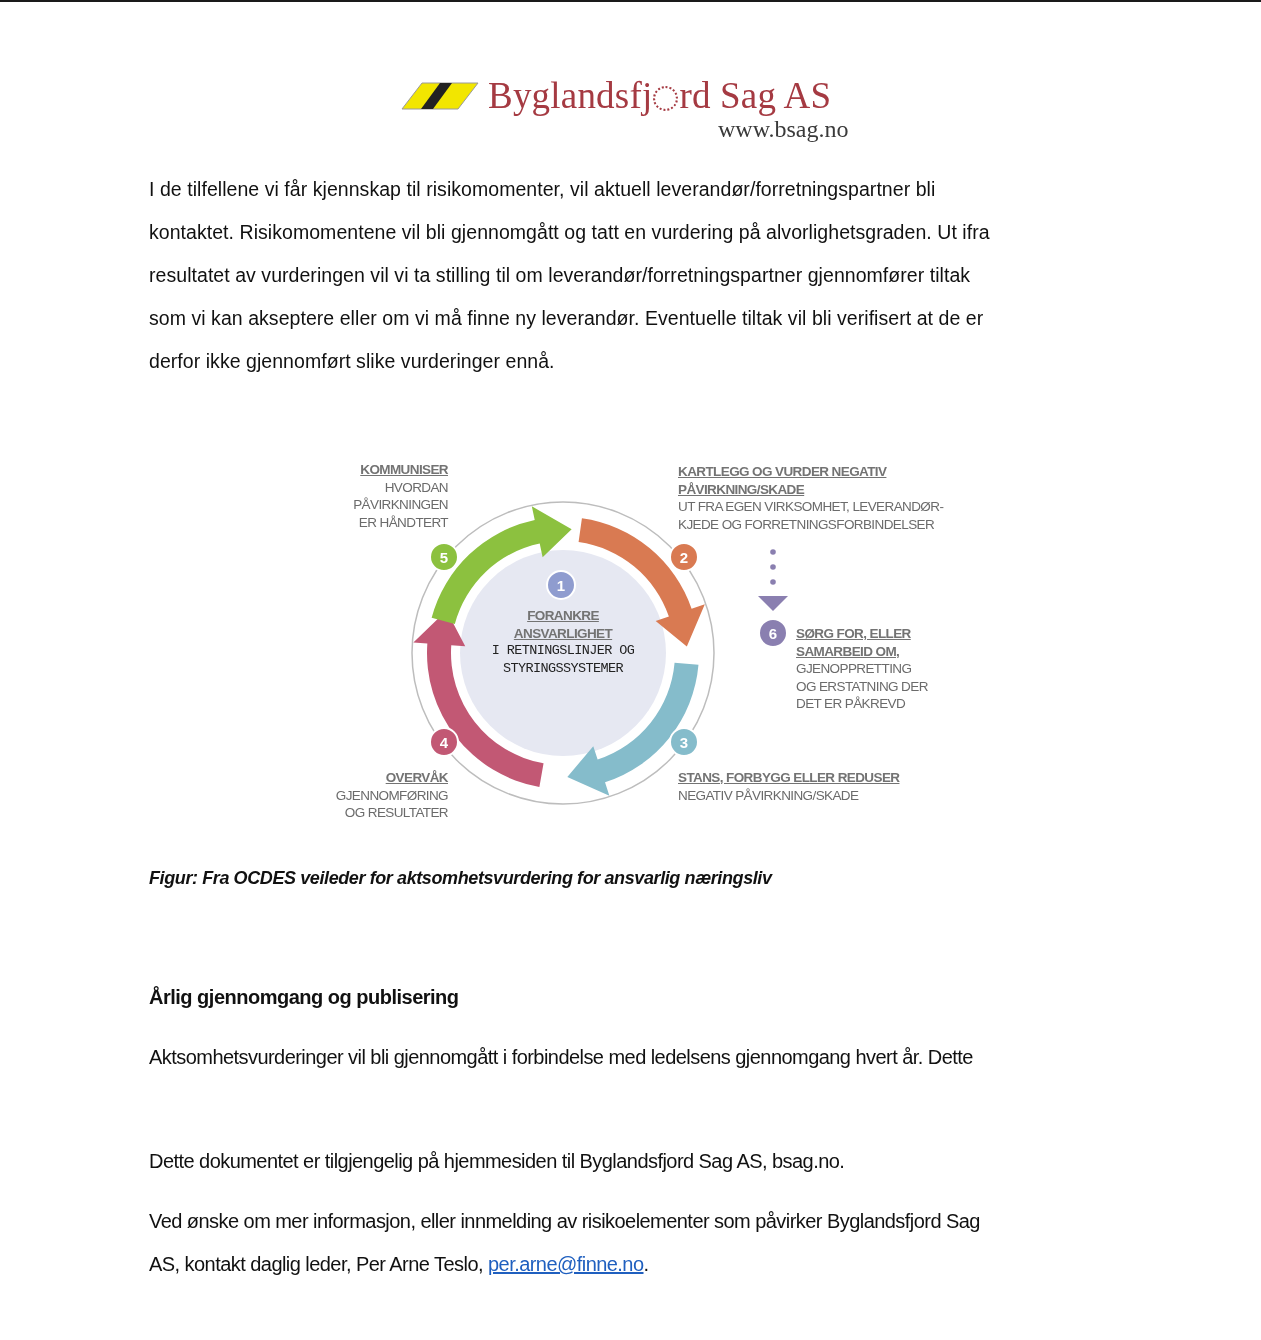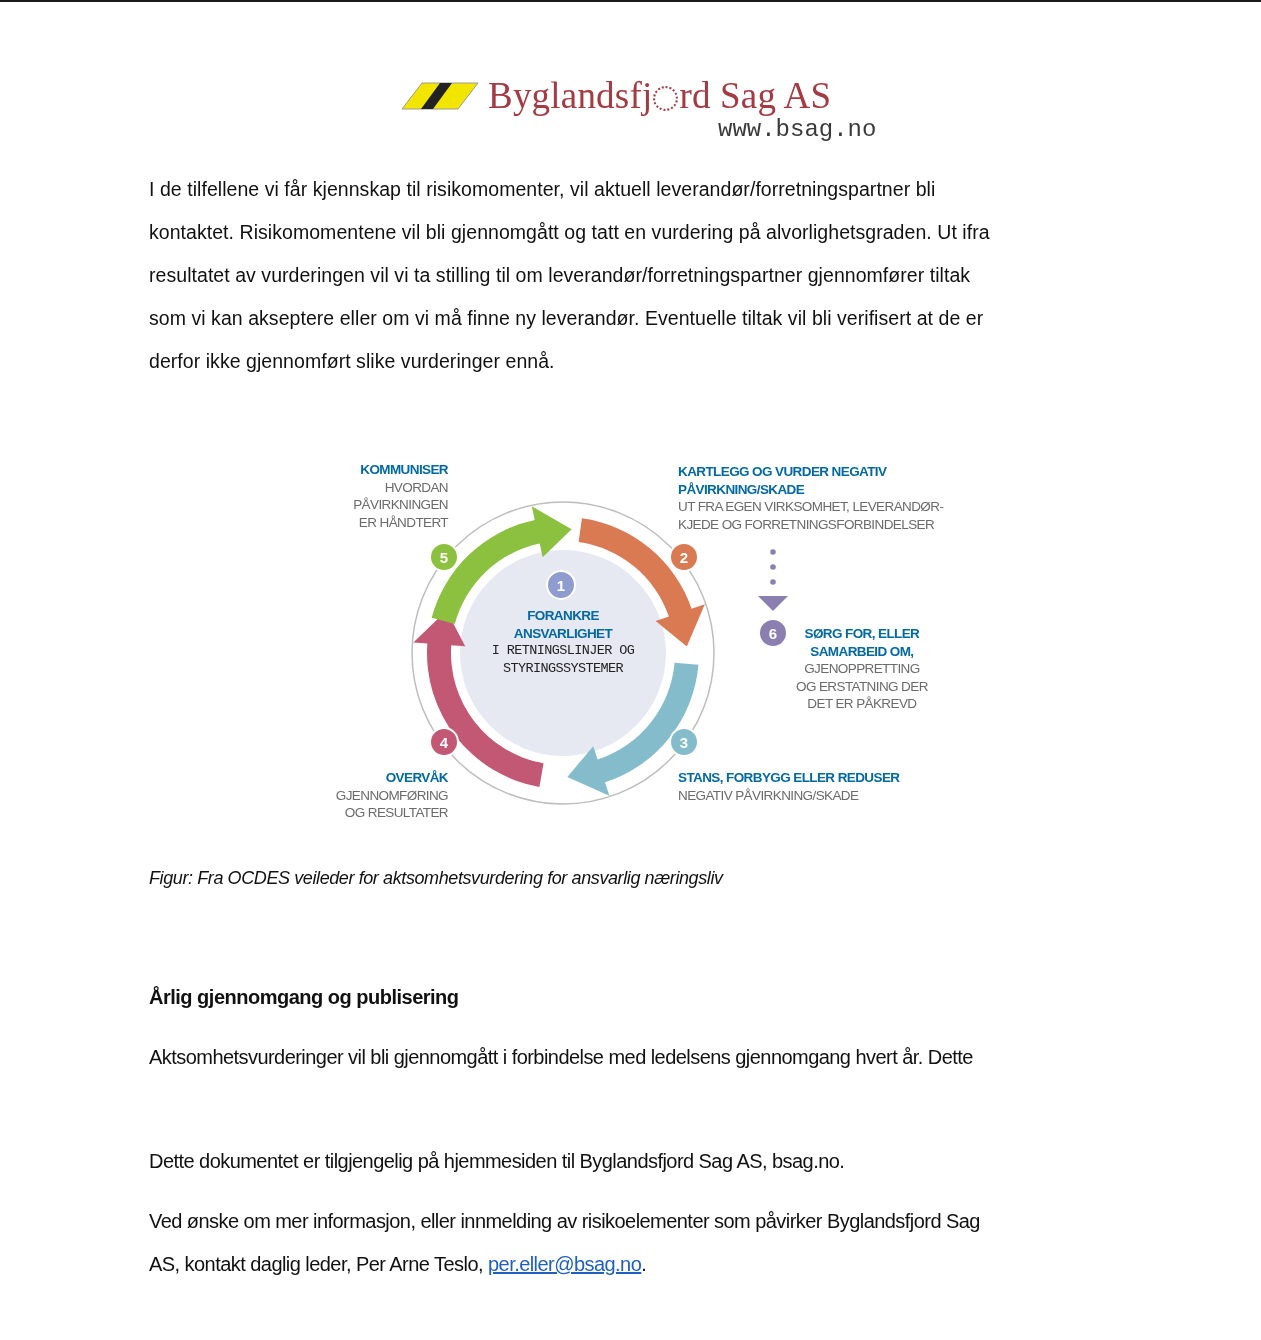--- a/index.html
+++ b/index.html
@@ -7,48 +7,48 @@
          font-family: "Liberation Sans", sans-serif; color: #111; }
   .top-rule { position: absolute; left: 0; top: 0; width: 1261px; height: 2px; background: #1a1a1a; }
 
   
   .logo { position: absolute; left: 398px; top: 70px; width: 470px; height: 80px; }
   .logo svg.stripe { position: absolute; left: 2px; top: 12px; }
   .logo-name { position: absolute; left: 90px; top: 4px; font-family: "Liberation Serif", serif;
                font-size: 37px; color: #a53a42; white-space: nowrap; letter-spacing: 0.2px; }
   .logo-name .ring { display: inline-block; width: 25px; height: 25px; border: 2px dotted #a53a42;
                      border-radius: 50%; vertical-align: -3px; margin: 0 1px; box-sizing: border-box; }
-  .logo-url { position: absolute; left: 320px; top: 46px; font-family: Liberation Mono, monospace;
+  .logo-url { position: absolute; left: 320px; top: 46px; font-family: Liberation Serif, serif;
               font-size: 24px; color: #3a3a3a; white-space: nowrap; }
 
   
   .para { position: absolute; left: 149px; width: 970px; font-size: 19.5px; line-height: 43px; color: #111; }
   .para1 { top: 168px; letter-spacing: 0.05px; }
   .para-cond { font-size: 20px; letter-spacing: -0.55px; }
   .para2 { top: 1036px; }
   .para3 { top: 1140px; }
   .para4 { top: 1200px; }
   .line { display: block; white-space: nowrap; }
   .caption { position: absolute; left: 149px; top: 868px; font-style: italic; font-size: 18px;
-             letter-spacing: -0.4px; color: #111; white-space: nowrap; }
+             letter-spacing: -0.4px; color: #111; white-space: nowrap; font-weight: bold; }
   .heading { position: absolute; left: 149px; top: 986px; font-weight: bold; font-size: 20px;
              letter-spacing: -0.5px; color: #111; white-space: nowrap; }
   a.email { color: #1f5fbf; text-decoration: underline; }
 
   
   .diagram { position: absolute; left: 330px; top: 455px; width: 620px; height: 380px; }
   .diagram svg.cycle { position: absolute; left: 0; top: 0; }
   .dlabel { position: absolute; font-size: 13.5px; line-height: 17.5px; letter-spacing: -0.6px;
             white-space: nowrap; color: #6b6b6b; }
-  .dlabel .b { color: #0369a1; font-weight: bold; display: block; }
+  .dlabel .b { color: #737373; font-weight: bold; display: block; text-decoration: underline; }
   .dlabel .n { display: block; }
   .right-al { text-align: right; }
   .lbl-5 { right: 502px; top: 6px; }
   .lbl-2 { left: 348px; top: 0; margin-top: 8px; }
-  .lbl-6 { left: 466px; top: 170px; text-align: center; }
+  .lbl-6 { left: 466px; top: 170px; }
   .lbl-3 { left: 348px; top: 314px; }
   .lbl-4 { right: 502px; top: 314px; }
   .lbl-1 { left: 233px; top: 152px; width: 0; }
   .lbl-1 .inner { position: absolute; left: -80px; width: 160px; text-align: center; color: #1a1a1a; }
   .lbl-1 .inner .n { color: #222; font-family: Liberation Mono, monospace; }
 </style>
 </head>
 <body>
 
 <div class="top-rule"></div>
@@ -170,14 +170,14 @@
 <div class="para para-cond para2">
   <span class="line">Aktsomhetsvurderinger vil bli gjennomgått i forbindelse med ledelsens gjennomgang hvert år. Dette</span>
 </div>
 
 <div class="para para-cond para3">
   <span class="line">Dette dokumentet er tilgjengelig på hjemmesiden til Byglandsfjord Sag AS, bsag.no.</span>
 </div>
 
 <div class="para para-cond para4">
   <span class="line">Ved ønske om mer informasjon, eller innmelding av risikoelementer som påvirker Byglandsfjord Sag</span>
-  <span class="line"><span>AS, kontakt daglig leder, Per Arne Teslo, </span><a class="email" href="mailto:per.arne@bsag.no">per.eller@bsag.no</a><span>.</span></span>
+  <span class="line"><span>AS, kontakt daglig leder, Per Arne Teslo, </span><a class="email" href="mailto:per.arne@bsag.no">per.arne@finne.no</a><span>.</span></span>
 </div>
 
 </body></html>

